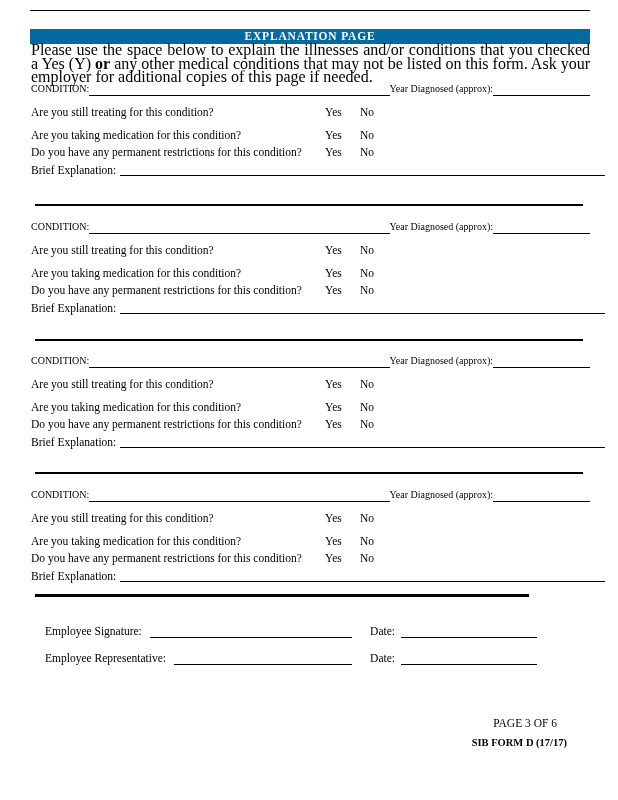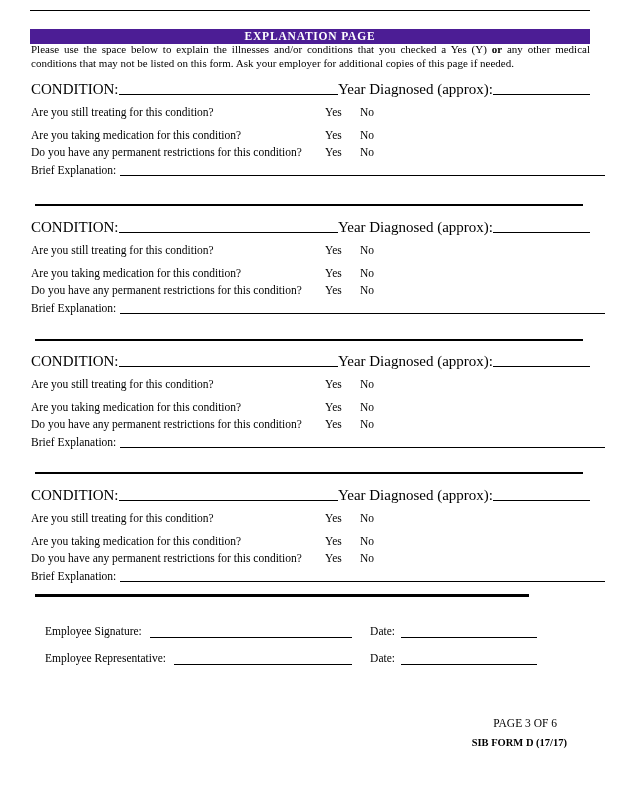--- a/index.html
+++ b/index.html
@@ -6,36 +6,36 @@
   html,body { background:#ffffff; }
   .page {
     position:relative; width:618px; height:800px; background:#fff;
     font-family:"Liberation Serif", serif; color:#000; overflow:hidden;
   }
   .abs { position:absolute; }
 
   .topline { left:30px; top:10px; width:560px; height:0; border-top:1.5px solid #000; }
 
   .titlebar {
-    left:30px; top:29px; width:560px; height:15px; background:#4c1d95;
+    left:30px; top:29px; width:560px; height:15px; background:#0369a1;
     color:#fff; font-weight:bold; font-size:11.5px; line-height:15px;
     text-align:center; letter-spacing:0.8px;
   }
 
   .intro {
     left:31px; top:43px; width:559px;
-    font-size:11px; line-height:13.5px; text-align:justify;
+    font-size:16px; line-height:13.5px; text-align:justify;
   }
   .intro b { font-weight:bold; }
 
   .section { left:31px; width:574px; height:96px; }
 
   .crow {
     position:absolute; top:0; left:0; width:559px;
-    display:flex; align-items:flex-start; font-size:15px; line-height:14px;
+    display:flex; align-items:flex-end; font-size:10px; line-height:14px;
   }
   .lbl { white-space:nowrap; }
   .blank { flex:1 1 auto; border-bottom:1px solid #000; height:13px; min-width:20px; }
   .yearblank { width:97px; border-bottom:1px solid #000; height:13px; }
 
   .qrow { position:absolute; left:0; width:100%; font-size:11.5px; line-height:14px; height:15px; }
   .qrow .q { position:absolute; left:0; top:0; white-space:nowrap; }
   .qrow .yes { position:absolute; left:294px; top:0; }
   .qrow .no  { position:absolute; left:329px; top:0; }
   .q1 { top:23px; } .q2 { top:46px;text-align:right; } .q3 { top:63px; }

